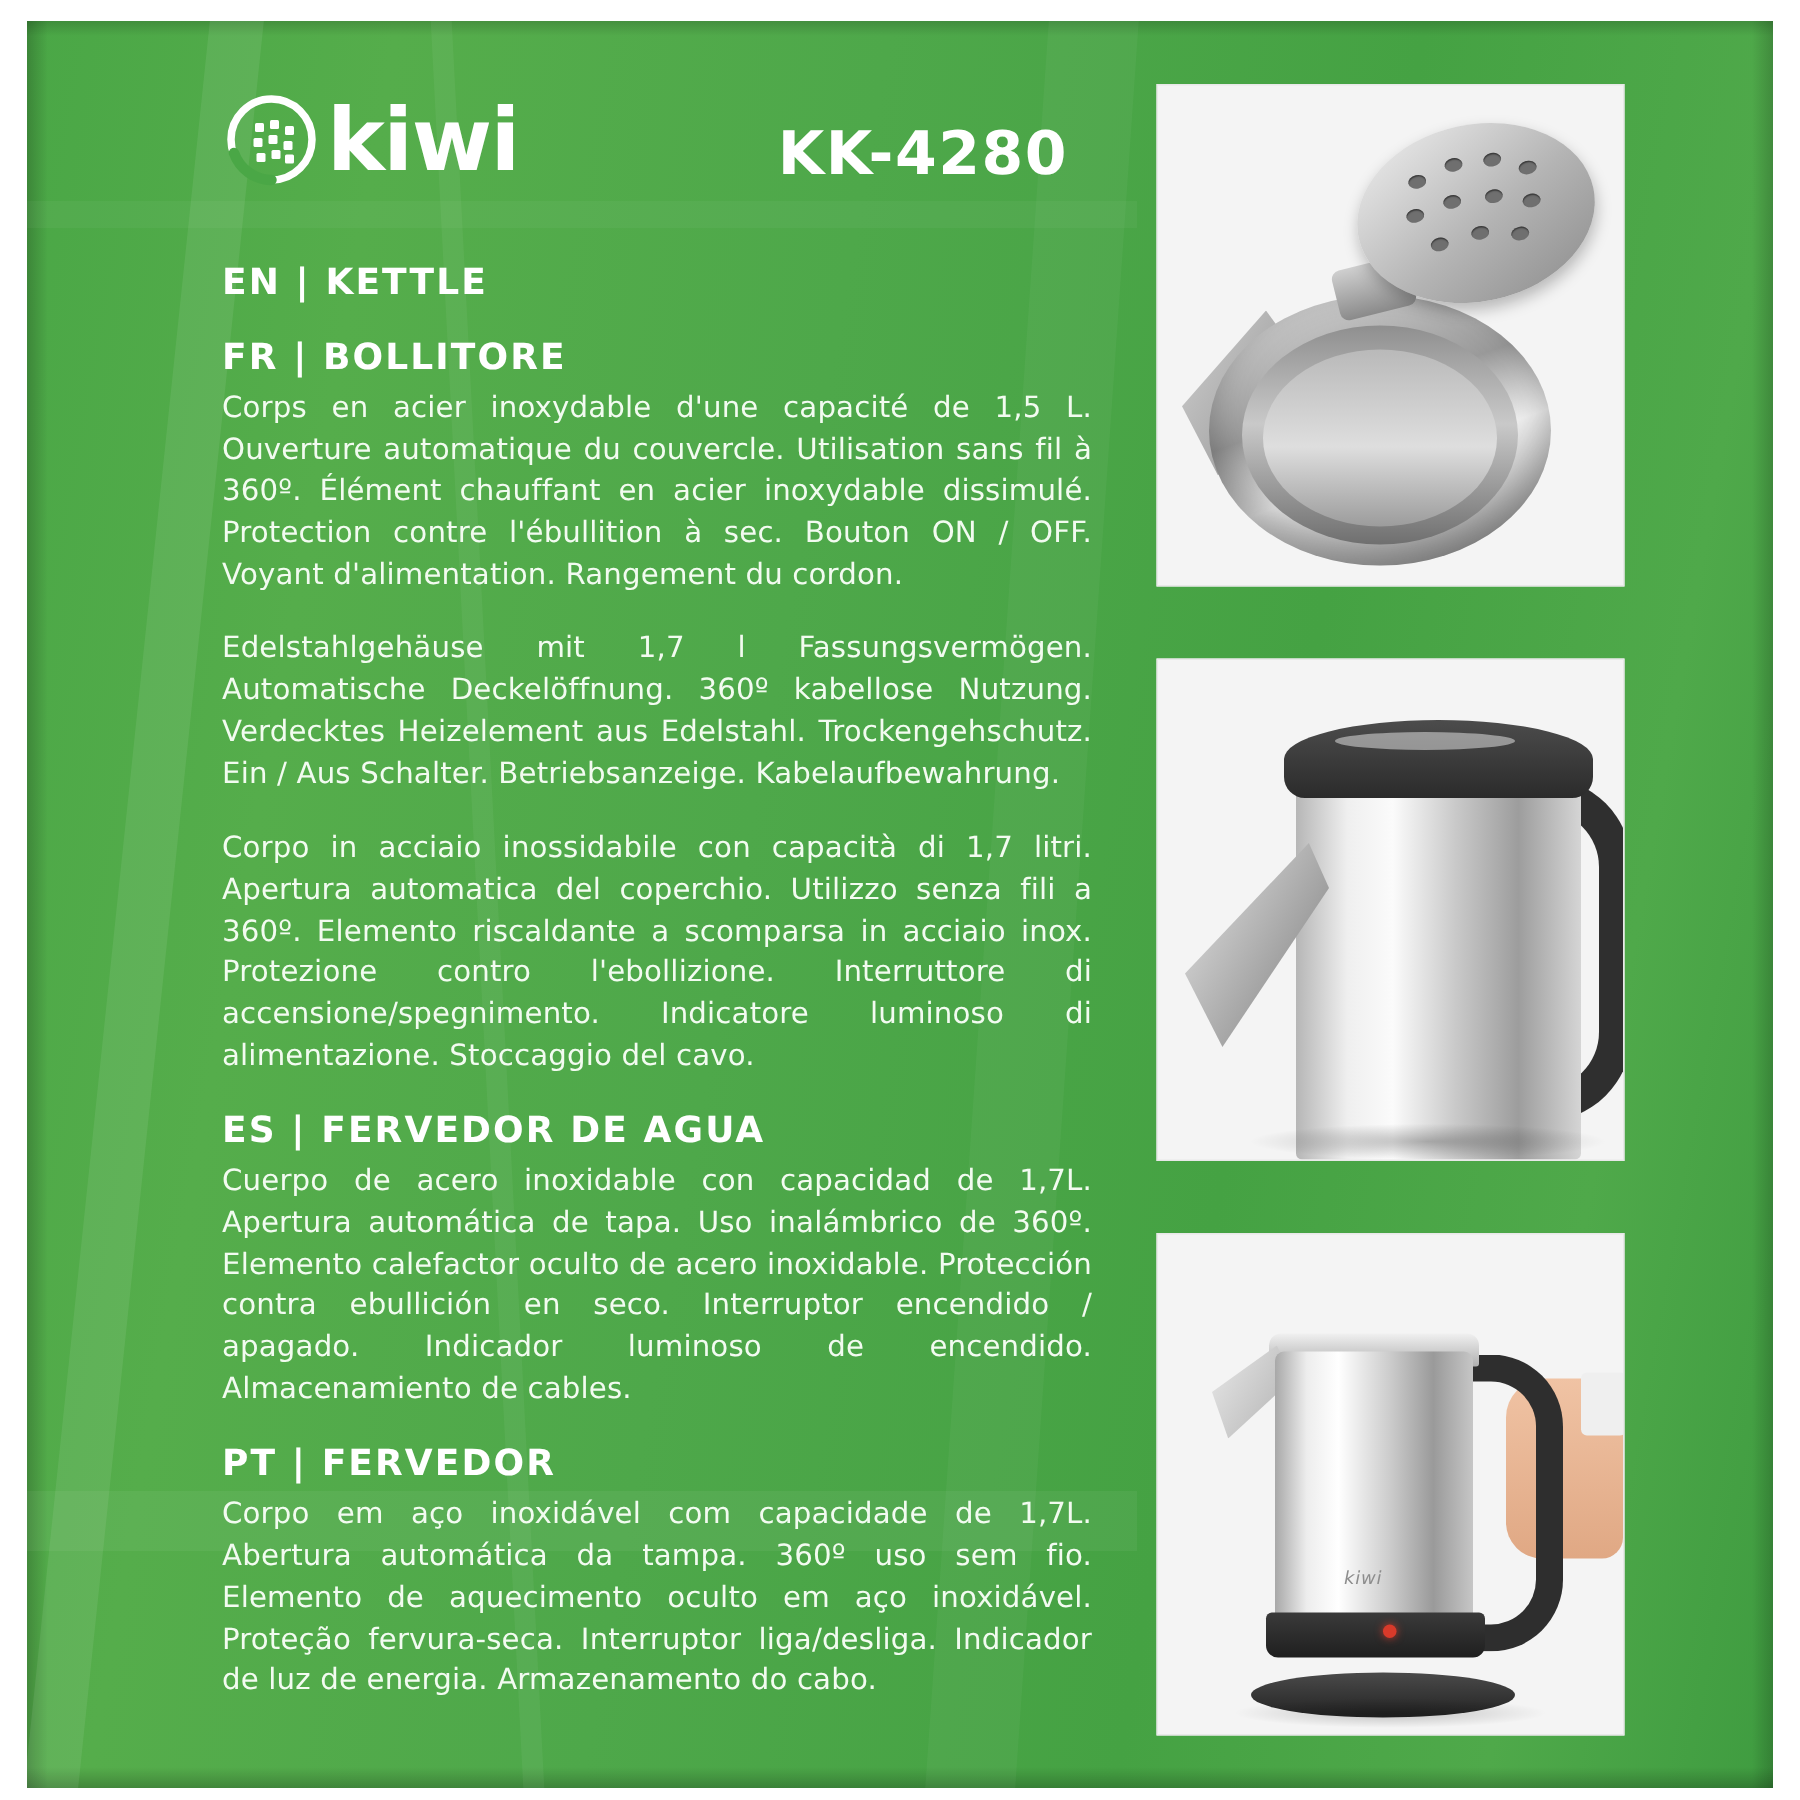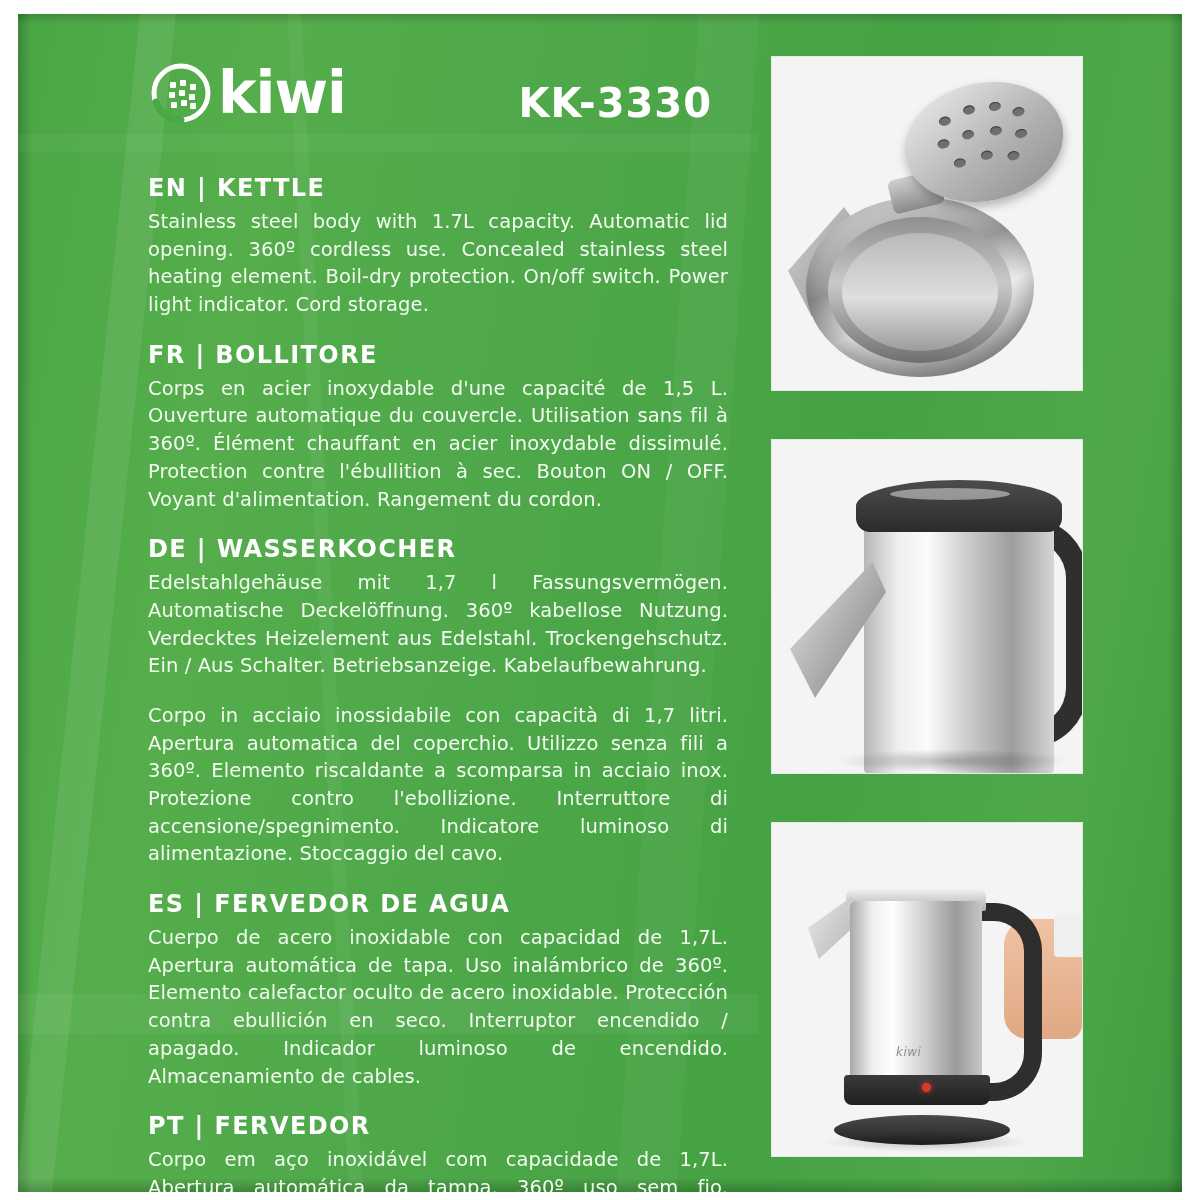--- a/index.html
+++ b/index.html
@@ -389,36 +389,34 @@
             <rect x="21" y="40" width="6" height="6" rx="1"></rect>
             <rect x="31" y="38" width="6" height="6" rx="1"></rect>
             <rect x="40" y="41" width="6" height="6" rx="1"></rect>
           </g>
           <path d="M6 40 A27 27 0 0 0 31 58" fill="none" stroke="#4aa746" stroke-width="7" stroke-linecap="round"></path>
         </svg>
       </span>
       <span class="brand-name">kiwi</span>
     </div>
 
-    <div class="model">KK-3330</div>
+    <div class="model">KK-4280</div>
 
     <div class="text-col">
 
       <div class="sec">
         <div class="sec-title">EN | KETTLE</div>
-        <div class="sec-body">Stainless steel body with 1.7L capacity. Automatic lid opening. 360º cordless use. Concealed stainless steel heating element. Boil-dry protection. On/off switch. Power light indicator. Cord storage.</div>
       </div>
 
       <div class="sec">
         <div class="sec-title">FR | BOLLITORE</div>
         <div class="sec-body">Corps en acier inoxydable d'une capacité de 1,5 L. Ouverture automatique du couvercle. Utilisation sans fil à 360º. Élément chauffant en acier inoxydable dissimulé. Protection contre l'ébullition à sec. Bouton ON / OFF. Voyant d'alimentation. Rangement du cordon.</div>
       </div>
 
       <div class="sec">
-        <div class="sec-title">DE | WASSERKOCHER</div>
         <div class="sec-body">Edelstahlgehäuse mit 1,7 l Fassungsvermögen. Automatische Deckelöffnung. 360º kabellose Nutzung. Verdecktes Heizelement aus Edelstahl. Trockengehschutz. Ein / Aus Schalter. Betriebsanzeige. Kabelaufbewahrung.</div>
       </div>
 
       <div class="sec">
         <div class="sec-body">Corpo in acciaio inossidabile con capacità di 1,7 litri. Apertura automatica del coperchio. Utilizzo senza fili a 360º. Elemento riscaldante a scomparsa in acciaio inox. Protezione contro l'ebollizione. Interruttore di accensione/spegnimento. Indicatore luminoso di alimentazione. Stoccaggio del cavo.</div>
       </div>
 
       <div class="sec">
         <div class="sec-title">ES | FERVEDOR DE AGUA</div>
         <div class="sec-body">Cuerpo de acero inoxidable con capacidad de 1,7L. Apertura automática de tapa. Uso inalámbrico de 360º. Elemento calefactor oculto de acero inoxidable. Protección contra ebullición en seco. Interruptor encendido / apagado. Indicador luminoso de encendido. Almacenamiento de cables.</div>

